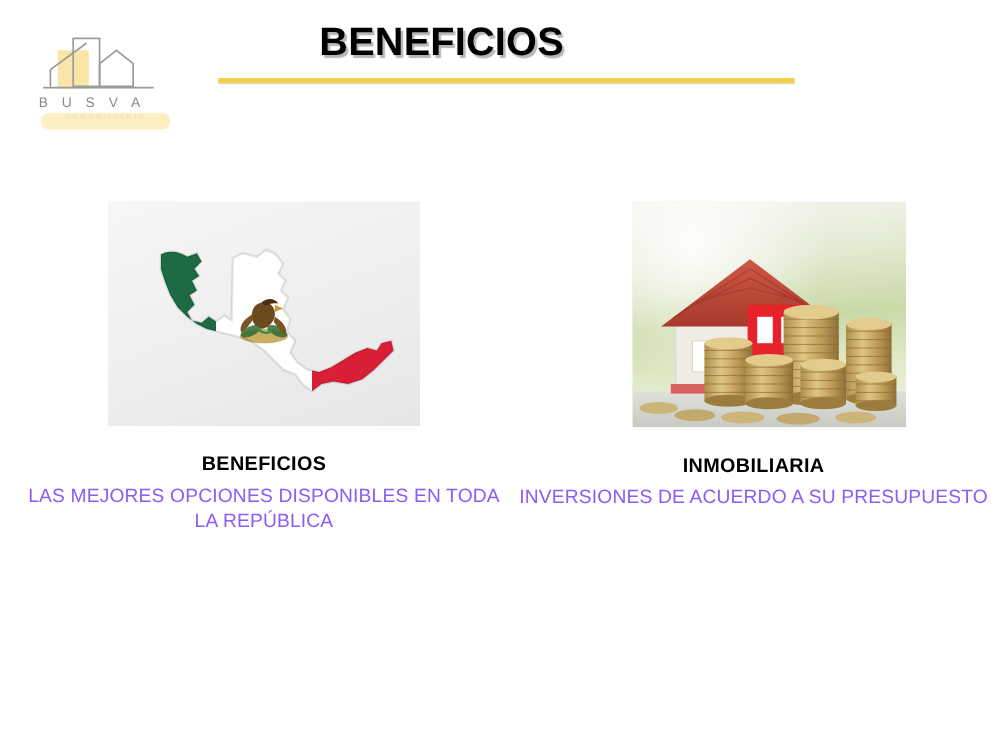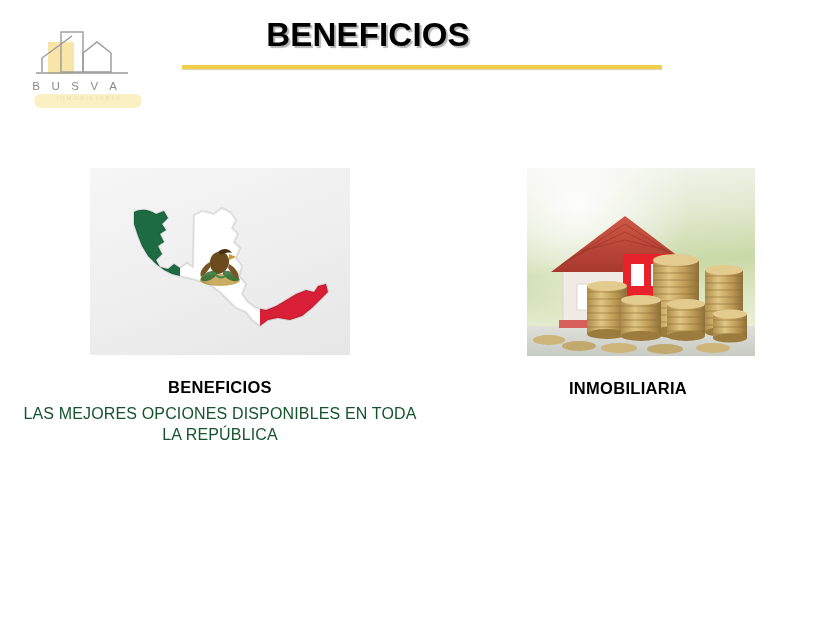--- a/index.html
+++ b/index.html
@@ -122,21 +122,21 @@
     font-weight: bold;
     letter-spacing: 0.3px;
     color: #000000;
     margin-top: 23px;
   }
   .caption-body {
     font-size: 16px;
     font-weight: normal;
     line-height: 1.33;
     letter-spacing: 0.15px;
-    color: #14532d;
+    color: #8b5cf6;
     margin-top: 6px;
   }
 
   
   .map-bg {
     position: absolute;
     inset: 0;
     background: linear-gradient(160deg, #f6f6f6 0%, #eeeeee 55%, #e6e6e6 100%);
   }
 
@@ -366,14 +366,15 @@
         <ellipse cx="52" cy="178" rx="17" ry="5" fill="#c2a96d"></ellipse>
         <ellipse cx="92" cy="180" rx="18" ry="5" fill="#cdb478"></ellipse>
         <ellipse cx="138" cy="181" rx="18" ry="5" fill="#c2a96d"></ellipse>
         <ellipse cx="186" cy="180" rx="17" ry="5" fill="#cdb478"></ellipse>
       </g>
     </svg>
   </div>
 
   <div class="caption-block">
     <div class="caption-heading">INMOBILIARIA</div>
+    <div class="caption-body">INVERSIONES DE ACUERDO A SU PRESUPUESTO</div>
   </div>
 </div>
 
 </body></html>

